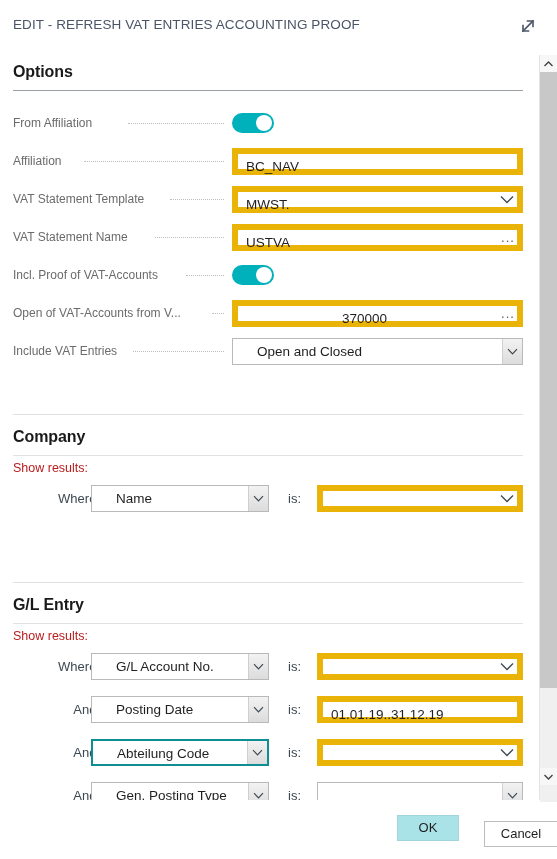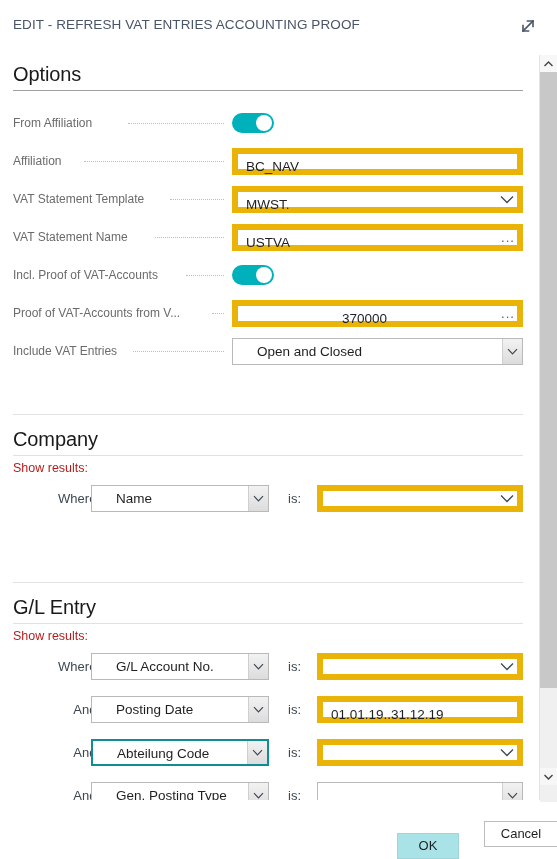--- a/index.html
+++ b/index.html
@@ -74,22 +74,22 @@
     left: 0; top: 55px;
     width: 540px;
     height: 747px;
     overflow: hidden;
   }
 
   
   .section-head {
     position: absolute;
     left: 13px;
-    font-size: 20px;
-    font-weight: normal;
+    font-size: 16px;
+    font-weight: bold;
     color: #1a1a1a;
     letter-spacing: -.1px;
     text-align: right;
   }
   .section-rule {
     position: absolute;
     left: 13px;
     width: 510px;
     height: 0;
     border-top: 1px solid #9aa0a6;
@@ -236,21 +236,21 @@
     font-family: "Liberation Sans", sans-serif;
     font-size: 13px;
     color: #1f1f1f;
     border: 1px solid #bdbdbd;
     background: #ffffff;
     cursor: pointer;
     text-align: center;
     line-height: 24px;
   }
   .btn.primary { background: #a9e3e8; border-color: #a0d6db; }
-  .btn-ok { left: 397px; top: 833px; width: 62px; }
+  .btn-ok { left: 397px; top: 815px; width: 62px; }
   .btn-cancel { left: 484px; top: 821px; width: 74px; }
 
   .clip-mask {
     position: absolute;
     left: 0; top: 745px;
     width: 540px; height: 10px;
     background: #ffffff;
   }
 </style>
 </head>
@@ -311,21 +311,21 @@
   <div class="leader-wrap" style="left:155px; top:175px; width:69px;"></div>
   <div class="field" style="top:169px">USTVA</div>
   <div class="ellipsis-btn" style="left:497px; top:169px">...</div>
 
   <div class="row-label" style="top:213px">Incl. Proof of VAT-Accounts</div>
   <div class="leader-wrap" style="left:186px; top:213px; width:38px;"></div>
   <div class="toggle" style="left:232px; top:210px;">
       <div class="knob"></div>
     </div>
 
-  <div class="row-label" style="top:251px">Proof of VAT-Accounts from V...</div>
+  <div class="row-label" style="top:251px">Open of VAT-Accounts from V...</div>
   <div class="leader-wrap" style="left:212px; top:251px; width:12px;"></div>
   <div class="field num" style="top:245px">370000</div>
   <div class="ellipsis-btn" style="left:497px; top:245px">...</div>
 
   <div class="row-label" style="top:289px">Include VAT Entries</div>
   <div class="leader-wrap" style="left:133px; top:289px; width:91px;"></div>
   <div class="nselect" style="left:232px; top:283px; width:291px;">
     <div class="nsel-text">Open and Closed</div>
     <div class="nsel-btn">
       <svg width="11" height="7" viewBox="0 0 11 7">

